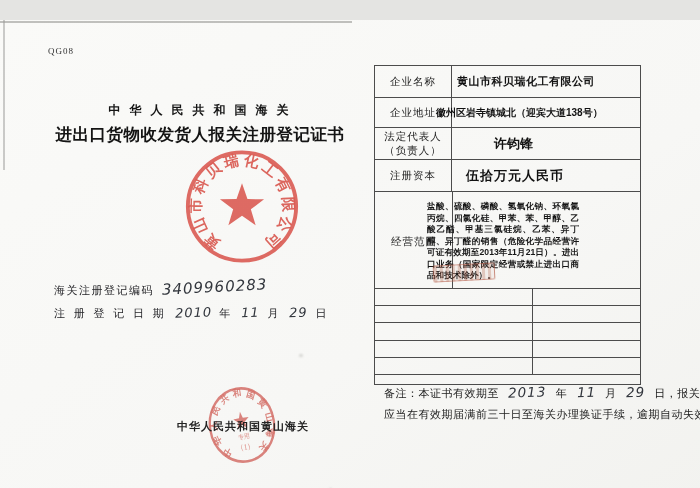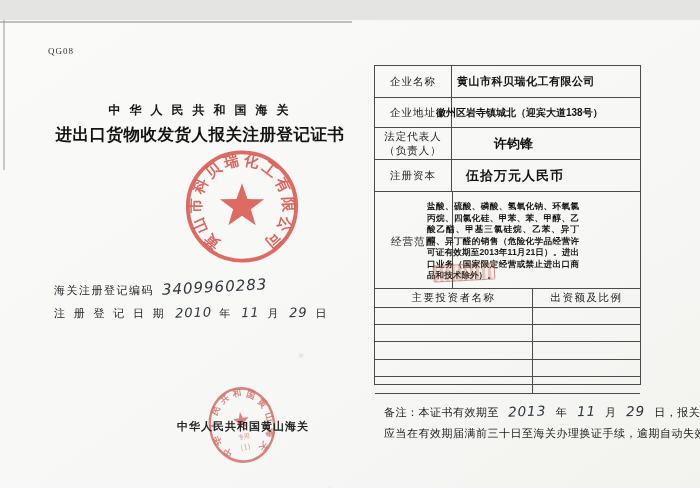--- a/index.html
+++ b/index.html
@@ -151,24 +151,20 @@
       <div class="cell-value">伍拾万元人民币</div>
     </div>
 
     <div class="trow scope-row">
       <div class="vline"></div>
       <div class="scope-label">经营范围</div>
       <div class="scope-text">盐酸、硫酸、磷酸、氢氧化钠、环氧氯丙烷、四氯化硅、甲苯、苯、甲醇、乙酸乙酯、甲基三氯硅烷、乙苯、异丁醇、异丁醛的销售（危险化学品经营许可证有效期至2013年11月21日）。进出口业务（国家限定经营或禁止进出口商品和技术除外）。</div>
       <div class="illegible-stamp"></div>
     </div>
 
-    <div class="trow inv-header">
-      <div class="inv-name">主要投资者名称</div>
-      <div class="inv-amount">出资额及比例</div>
-    </div>
     <div class="trow inv-empty">
       <div class="inv-name"></div>
         <div class="inv-amount"></div>
     </div>
     <div class="trow inv-empty">
       <div class="inv-name"></div>
         <div class="inv-amount"></div>
     </div>
     <div class="trow inv-empty">
       <div class="inv-name"></div>

